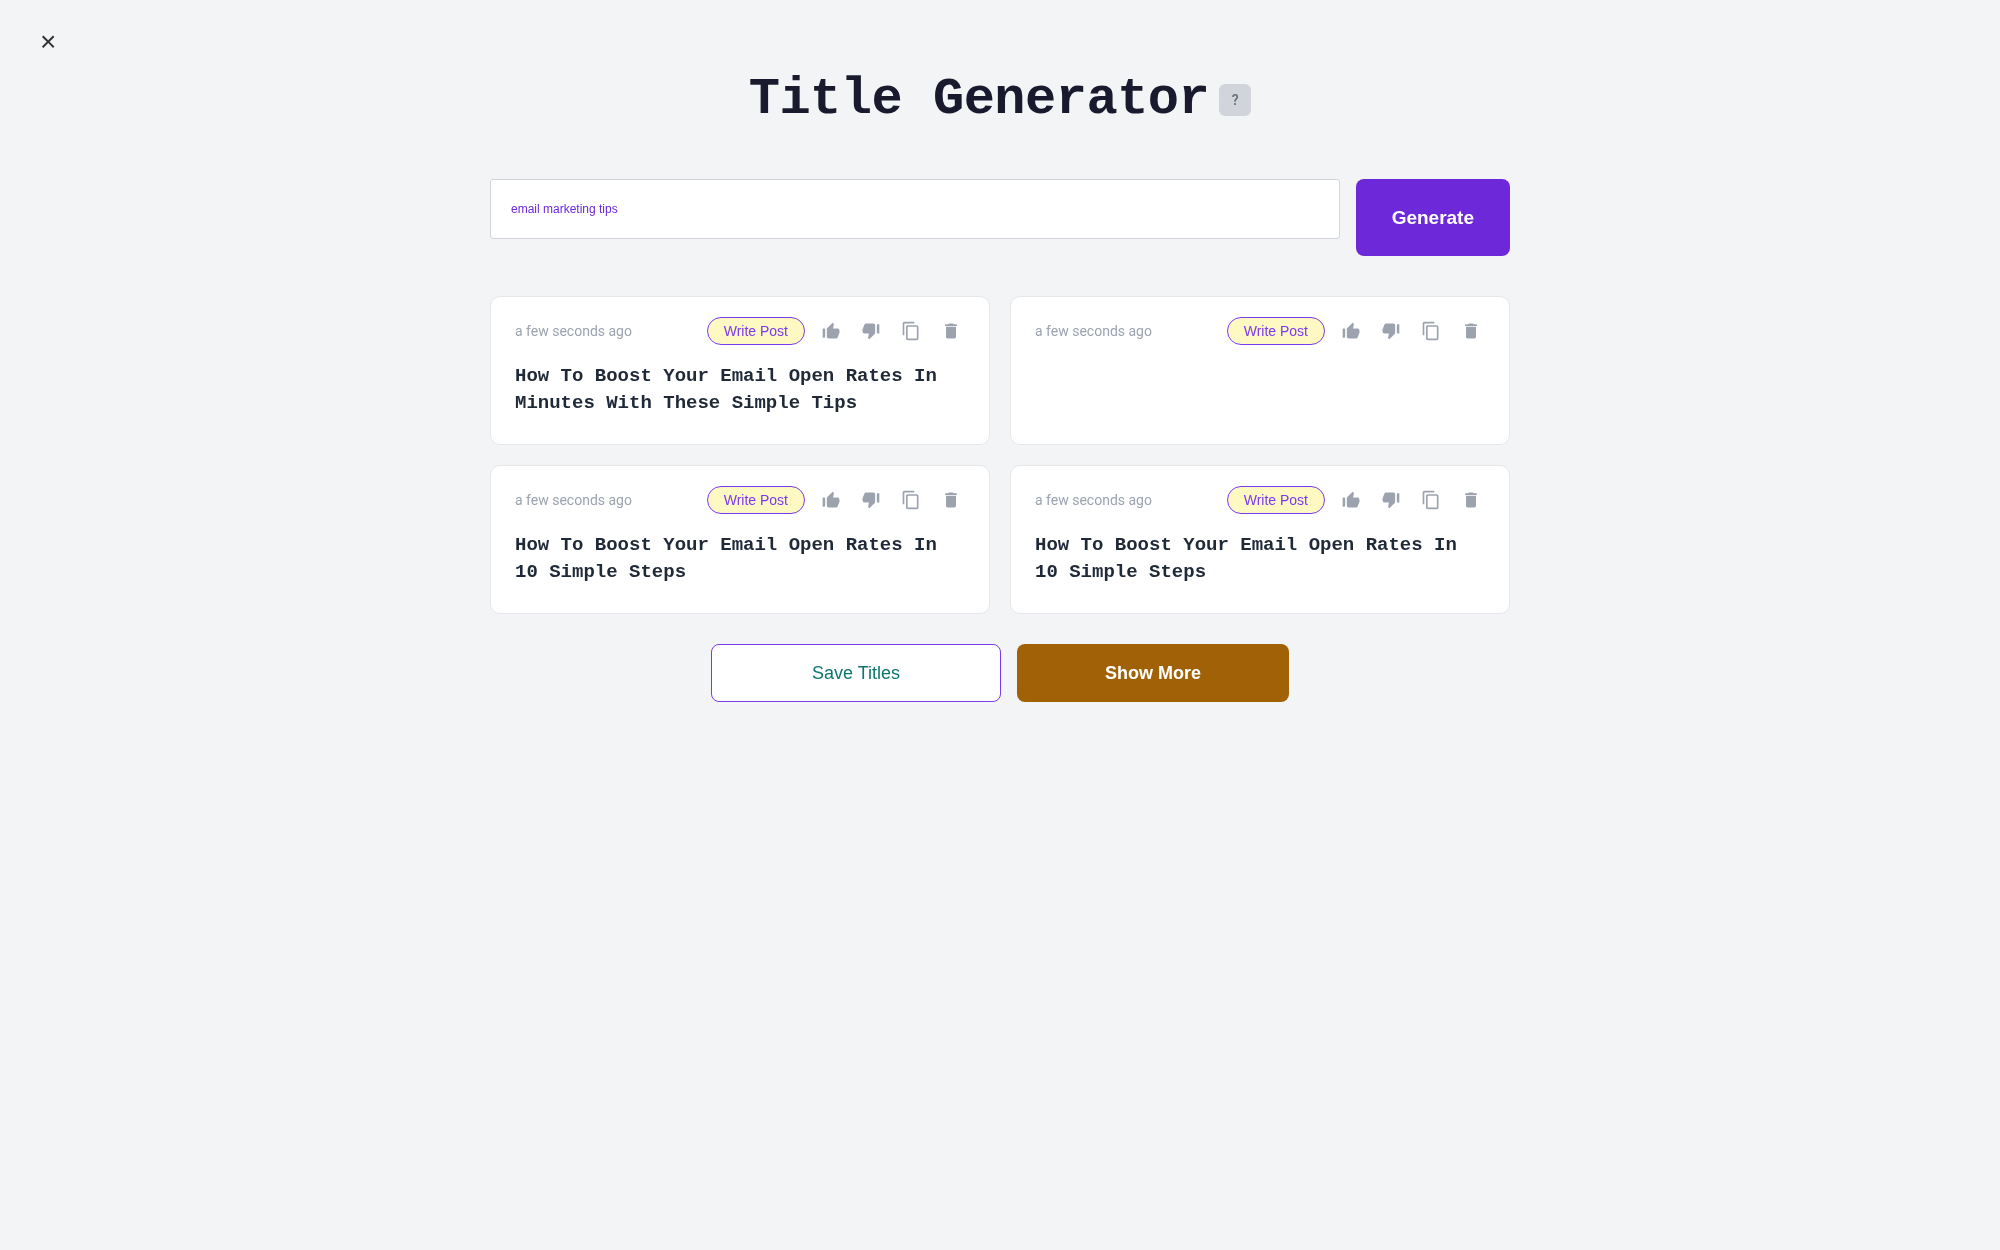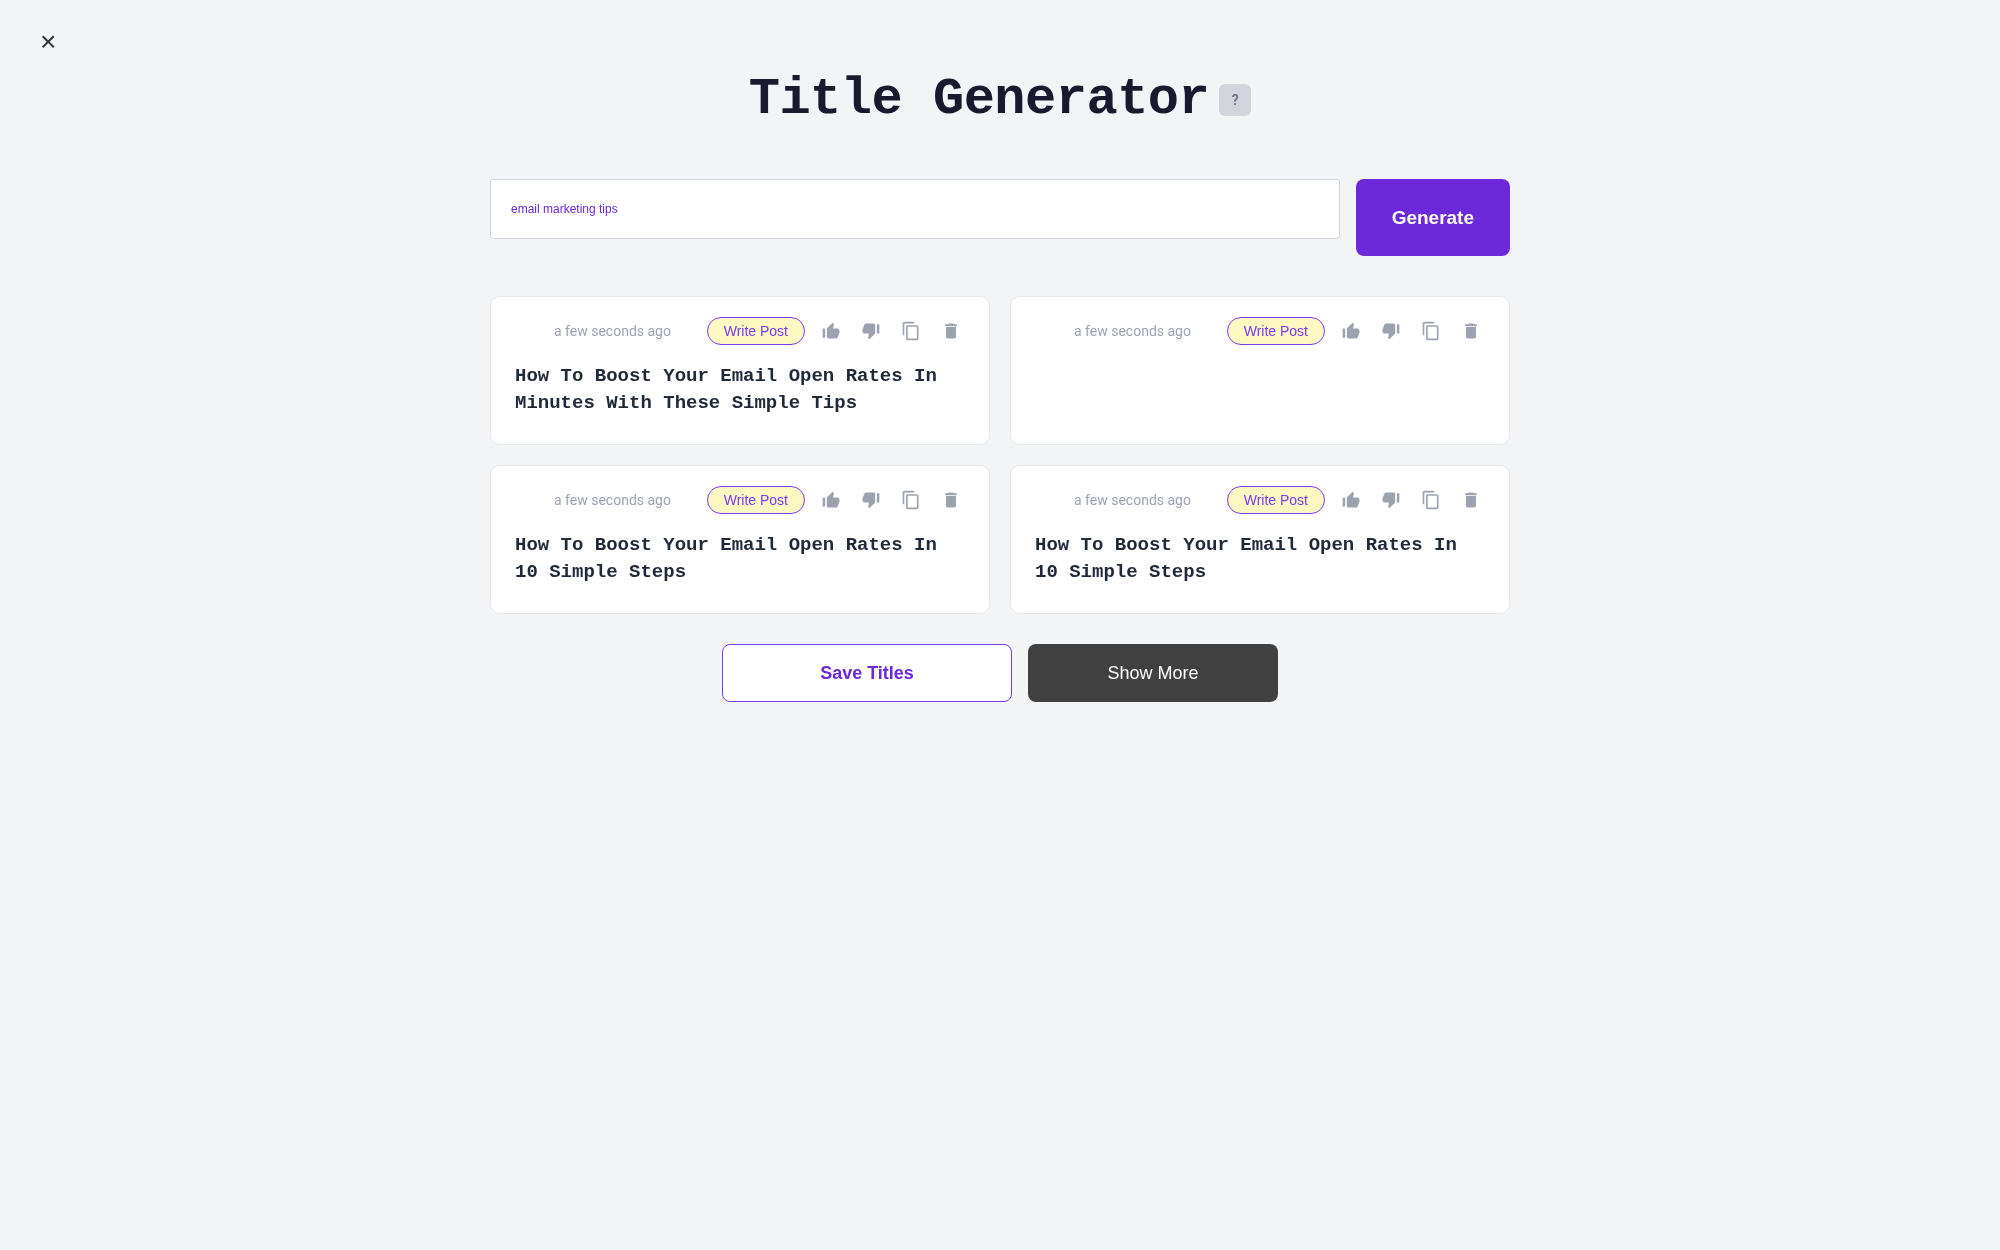--- a/index.html
+++ b/index.html
@@ -120,21 +120,20 @@
       display: flex;
       align-items: center;
       gap: 12px;
       margin-bottom: 18px;
     }
 
     .card-time {
       font-size: 14px;
       color: #9ca3af;
       flex: 1;
-      margin-left: 39px;
     }
 
     .write-post-btn {
       background: #fef9c3;
       border: 1.5px solid #7c3aed;
       color: #7c3aed;
       border-radius: 20px;
       padding: 5px 16px;
       font-size: 14px;
       font-weight: 500;
@@ -172,36 +171,36 @@
       gap: 16px;
       justify-content: center;
       width: 1020px;
     }
 
     .save-titles-btn {
       width: 290px;
       height: 58px;
       background: #ffffff;
       border: 1.5px solid #7c3aed;
-      color: #6d28d9;
+      color: #0f766e;
       border-radius: 8px;
       font-size: 18px;
-      font-weight: 700;
+      font-weight: 400;
       cursor: pointer;
     }
 
     .show-more-btn {
-      width: 250px;
+      width: 272px;
       height: 58px;
-      background: #404040;
+      background: #a16207;
       border: none;
       color: #ffffff;
       border-radius: 8px;
       font-size: 18px;
-      font-weight: 400;
+      font-weight: 700;
       cursor: pointer;
     }
   </style>
 </head>
 <body>
 
 <button class="close-btn">
   <span>×</span>
 </button>
 

